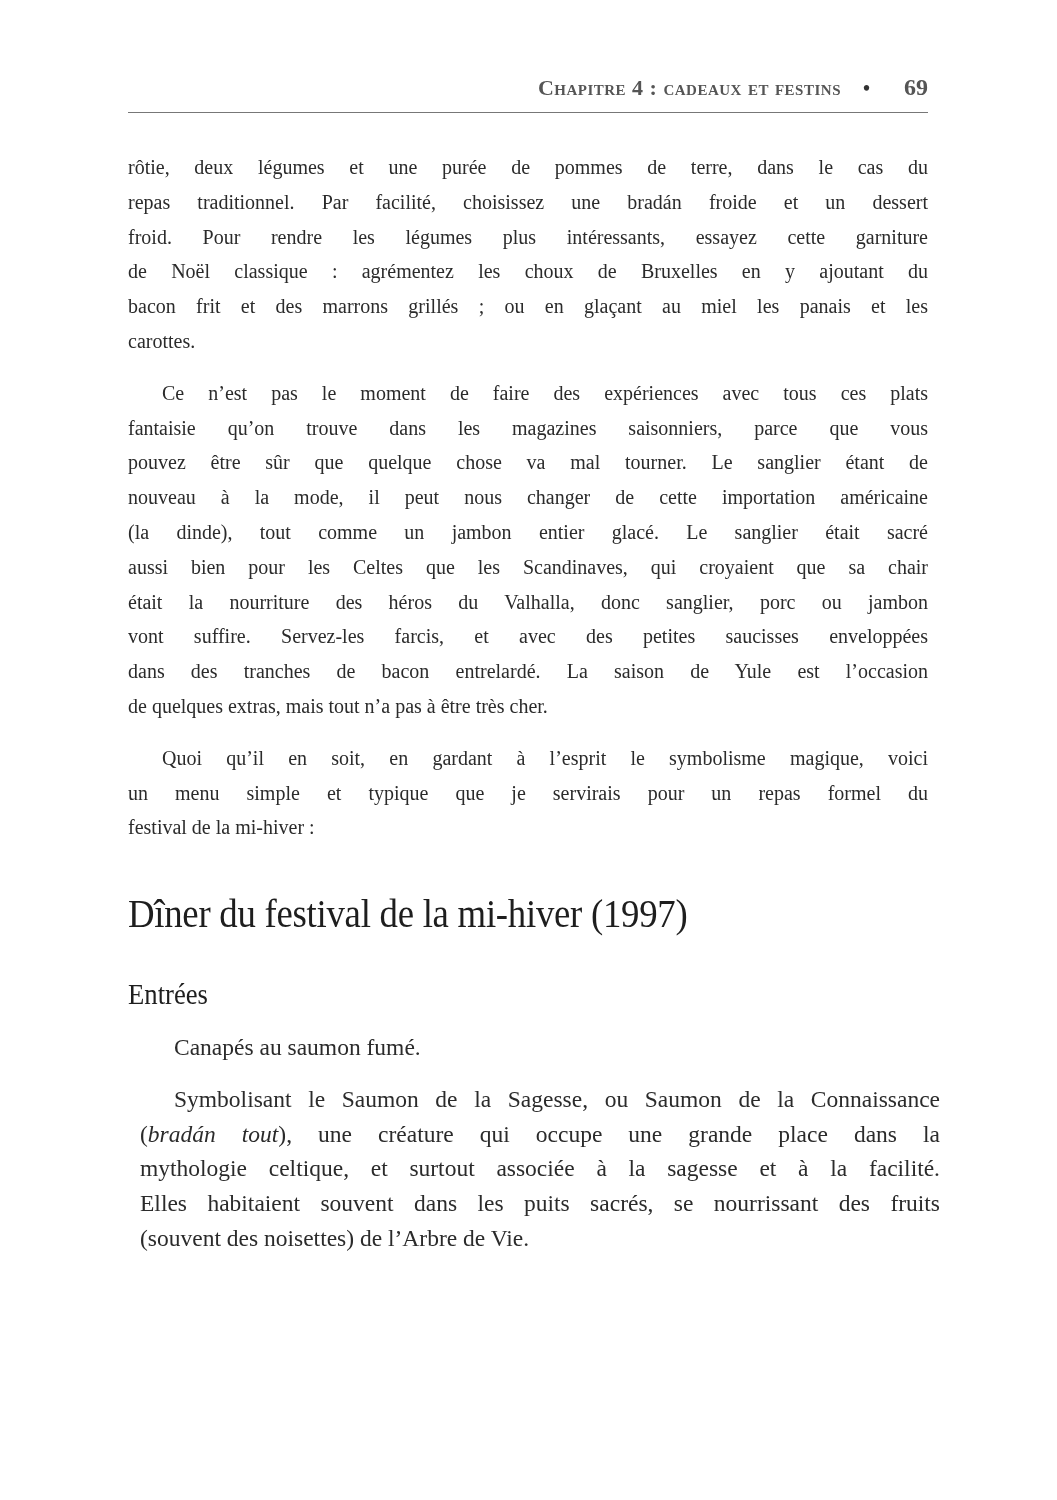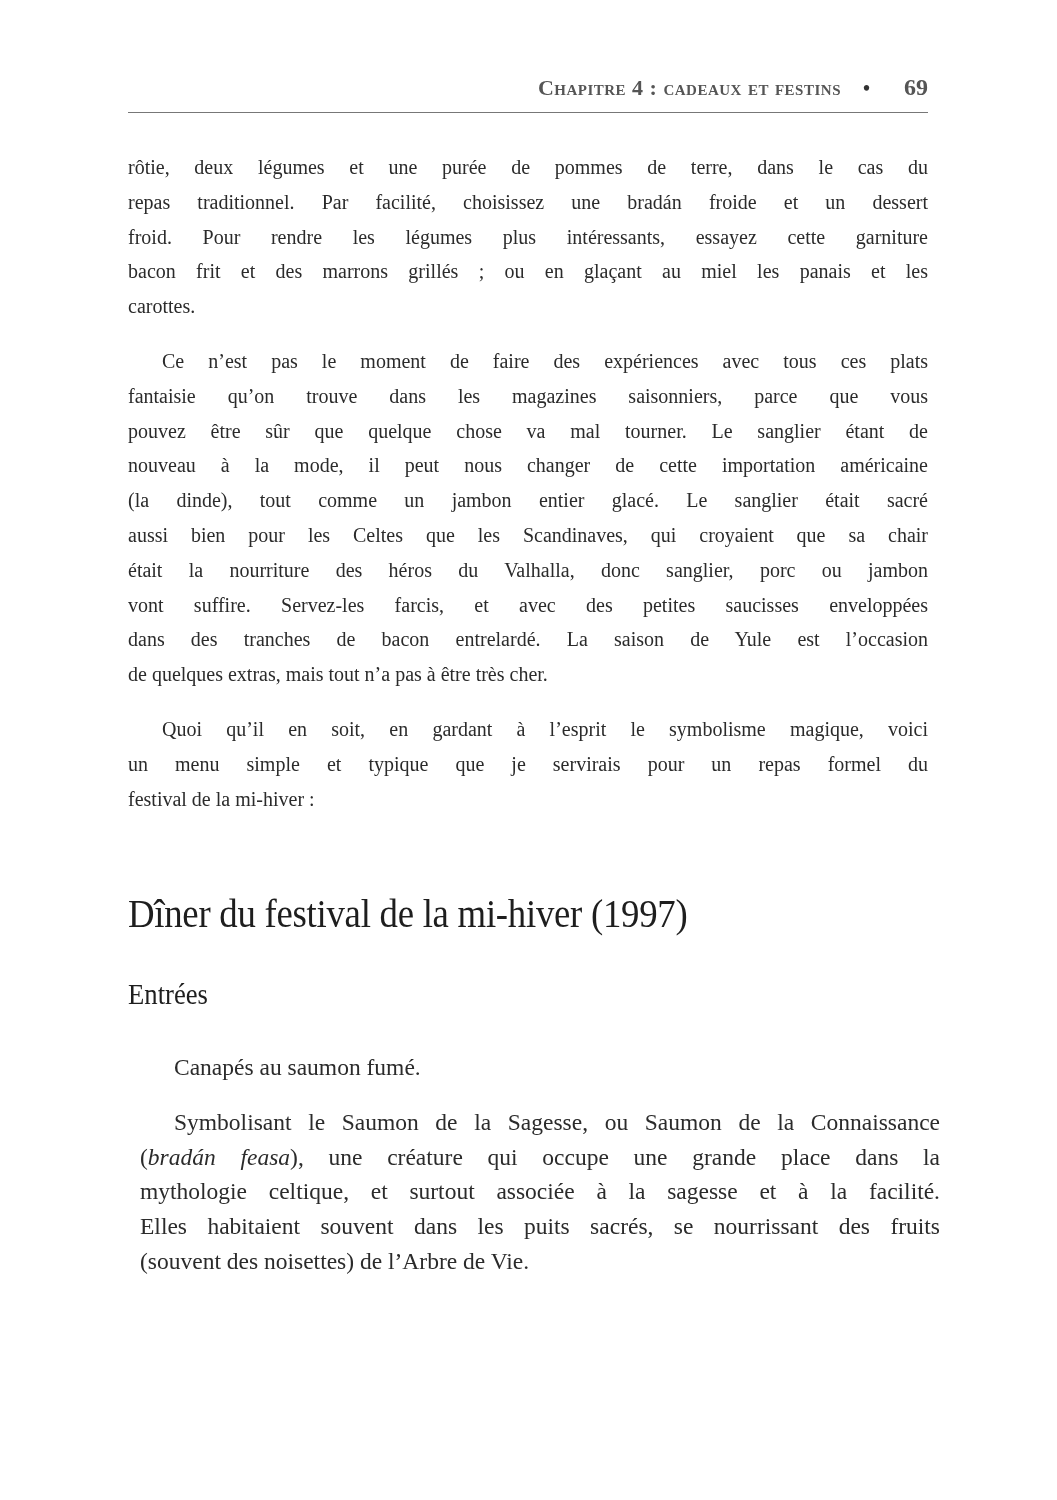--- a/index.html
+++ b/index.html
@@ -65,21 +65,20 @@
       white-space: nowrap;
     }
     .line.last {
       text-align-last: left;
     }
     .para {
       margin: 0 0 17px 0;
     }
     .indent {
       text-indent: 34px;
-      margin-top: 20px;
     }
     .heading {
       position: absolute;
       left: 128px;
       top: 890px;
       font-size: 40px;
       color: #1e1e1e;
       letter-spacing: -0.3px;
       transform: scaleX(0.92);
       transform-origin: left;
@@ -112,20 +111,21 @@
   <span class="bullet">•</span>
   <span class="page-number">69</span>
 </div>
 <div class="head-rule"></div>
 
 <div class="body-text">
   <div class="para">
     <span class="line">rôtie, deux légumes et une purée de pommes de terre, dans le cas du</span>
     <span class="line">repas traditionnel. Par facilité, choisissez une bradán froide et un dessert</span>
     <span class="line">froid. Pour rendre les légumes plus intéressants, essayez cette garniture</span>
+    <span class="line">de Noël classique : agrémentez les choux de Bruxelles en y ajoutant du</span>
     <span class="line">bacon frit et des marrons grillés ; ou en glaçant au miel les panais et les</span>
     <span class="line last">carottes.</span>
   </div>
   <div class="para">
     <span class="line indent">Ce n’est pas le moment de faire des expériences avec tous ces plats</span>
     <span class="line">fantaisie qu’on trouve dans les magazines saisonniers, parce que vous</span>
     <span class="line">pouvez être sûr que quelque chose va mal tourner. Le sanglier étant de</span>
     <span class="line">nouveau à la mode, il peut nous changer de cette importation américaine</span>
     <span class="line">(la dinde), tout comme un jambon entier glacé. Le sanglier était sacré</span>
     <span class="line">aussi bien pour les Celtes que les Scandinaves, qui croyaient que sa chair</span>
@@ -143,18 +143,18 @@
 
 <div class="heading">Dîner du festival de la mi-hiver (1997)</div>
 <div class="subheading">Entrées</div>
 
 <div class="body-text-2">
   <div class="para">
     <span class="line last indent">Canapés au saumon fumé.</span>
   </div>
   <div class="para">
     <span class="line indent">Symbolisant le Saumon de la Sagesse, ou Saumon de la Connaissance</span>
-    <span class="line"><span>(</span><span class="ital">bradán feasa</span><span>), une créature qui occupe une grande place dans la</span></span>
+    <span class="line"><span>(</span><span class="ital">bradán tout</span><span>), une créature qui occupe une grande place dans la</span></span>
     <span class="line">mythologie celtique, et surtout associée à la sagesse et à la facilité.</span>
     <span class="line">Elles habitaient souvent dans les puits sacrés, se nourrissant des fruits</span>
     <span class="line last">(souvent des noisettes) de l’Arbre de Vie.</span>
   </div>
 </div>
 
 </body></html>

